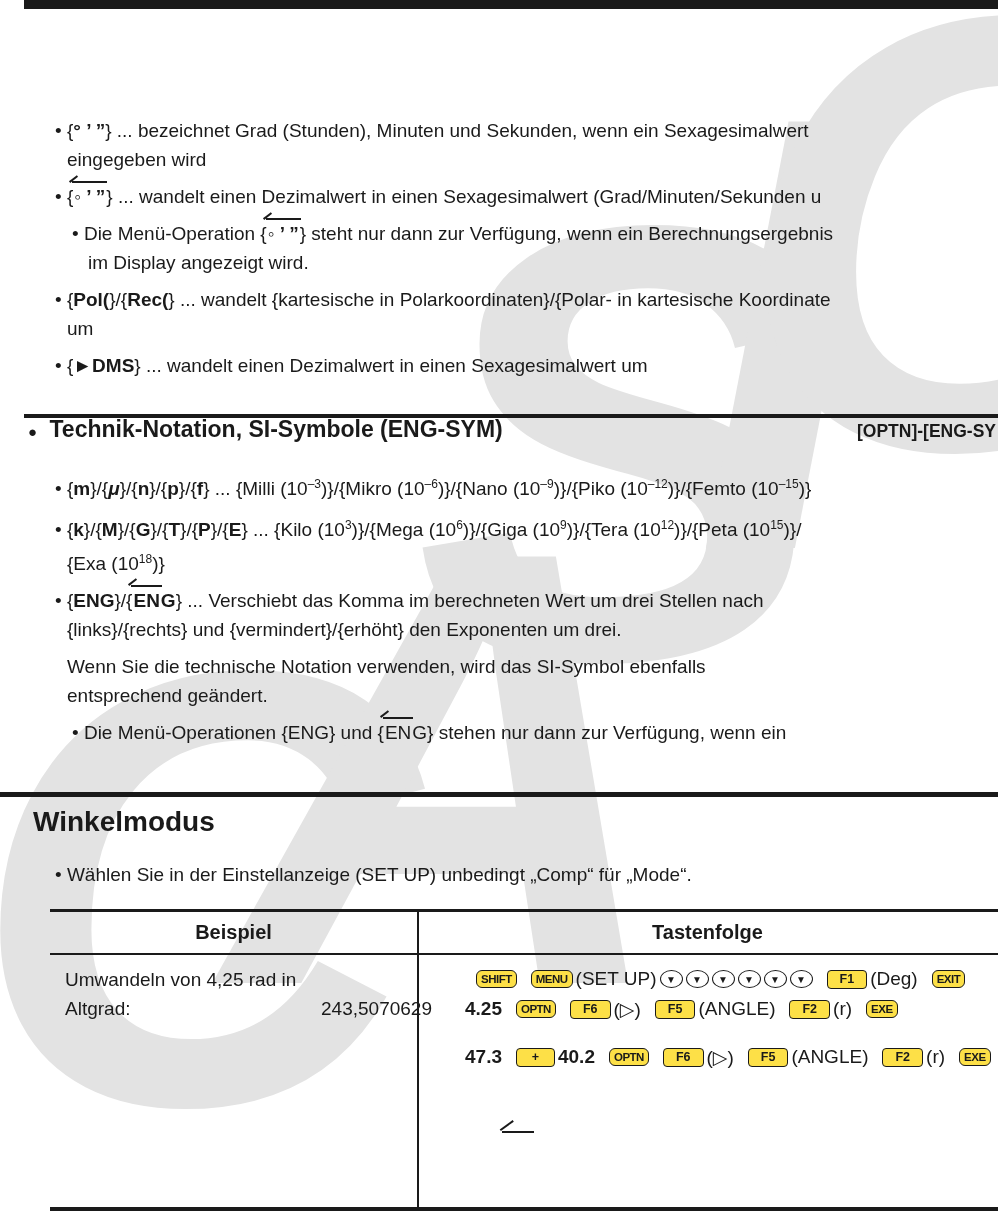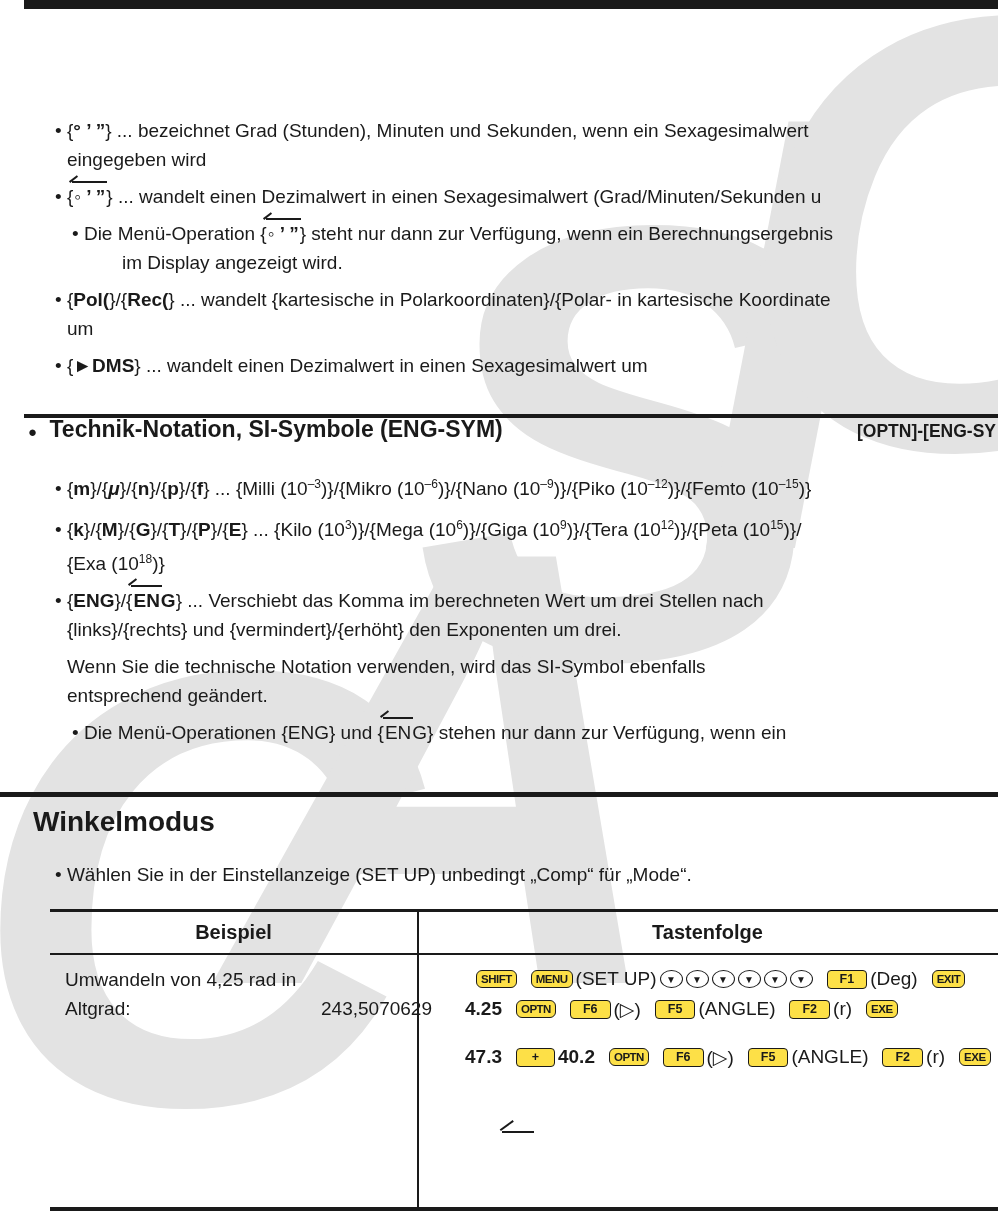--- a/index.html
+++ b/index.html
@@ -23,21 +23,21 @@
   
   .sec{position:absolute;left:0;right:0;font-size:19px;line-height:29px;white-space:nowrap;}
   #secA{top:116px;}
   #secE{top:470px;}
   .line{white-space:nowrap;}
   .line.gap{margin-top:8px;}
   .line.gap2{margin-top:17px;}
   .b1{padding-left:55px;}
   .c1{padding-left:67px;}
   .b2{padding-left:72px;}
-  .c2{padding-left:88px;margin-left:34px;}
+  .c2{padding-left:88px;}
   .b{font-weight:bold;}
   .bi{font-weight:bold;font-style:italic;}
   sup{font-size:12px;}
   
   .ovl{position:relative;display:inline-block;padding:0 1px;}
   .ovl::after{content:"";position:absolute;left:-1px;right:-1px;top:-1px;height:1.7px;background:#1a1a1a;}
   .ovl::before{content:"";position:absolute;left:-3px;top:-1.5px;width:10px;height:1.7px;background:#1a1a1a;
         transform-origin:left bottom;transform:rotate(-38deg);}
   
   #engHead{position:absolute;left:28px;right:2px;top:416px;display:flex;justify-content:space-between;

